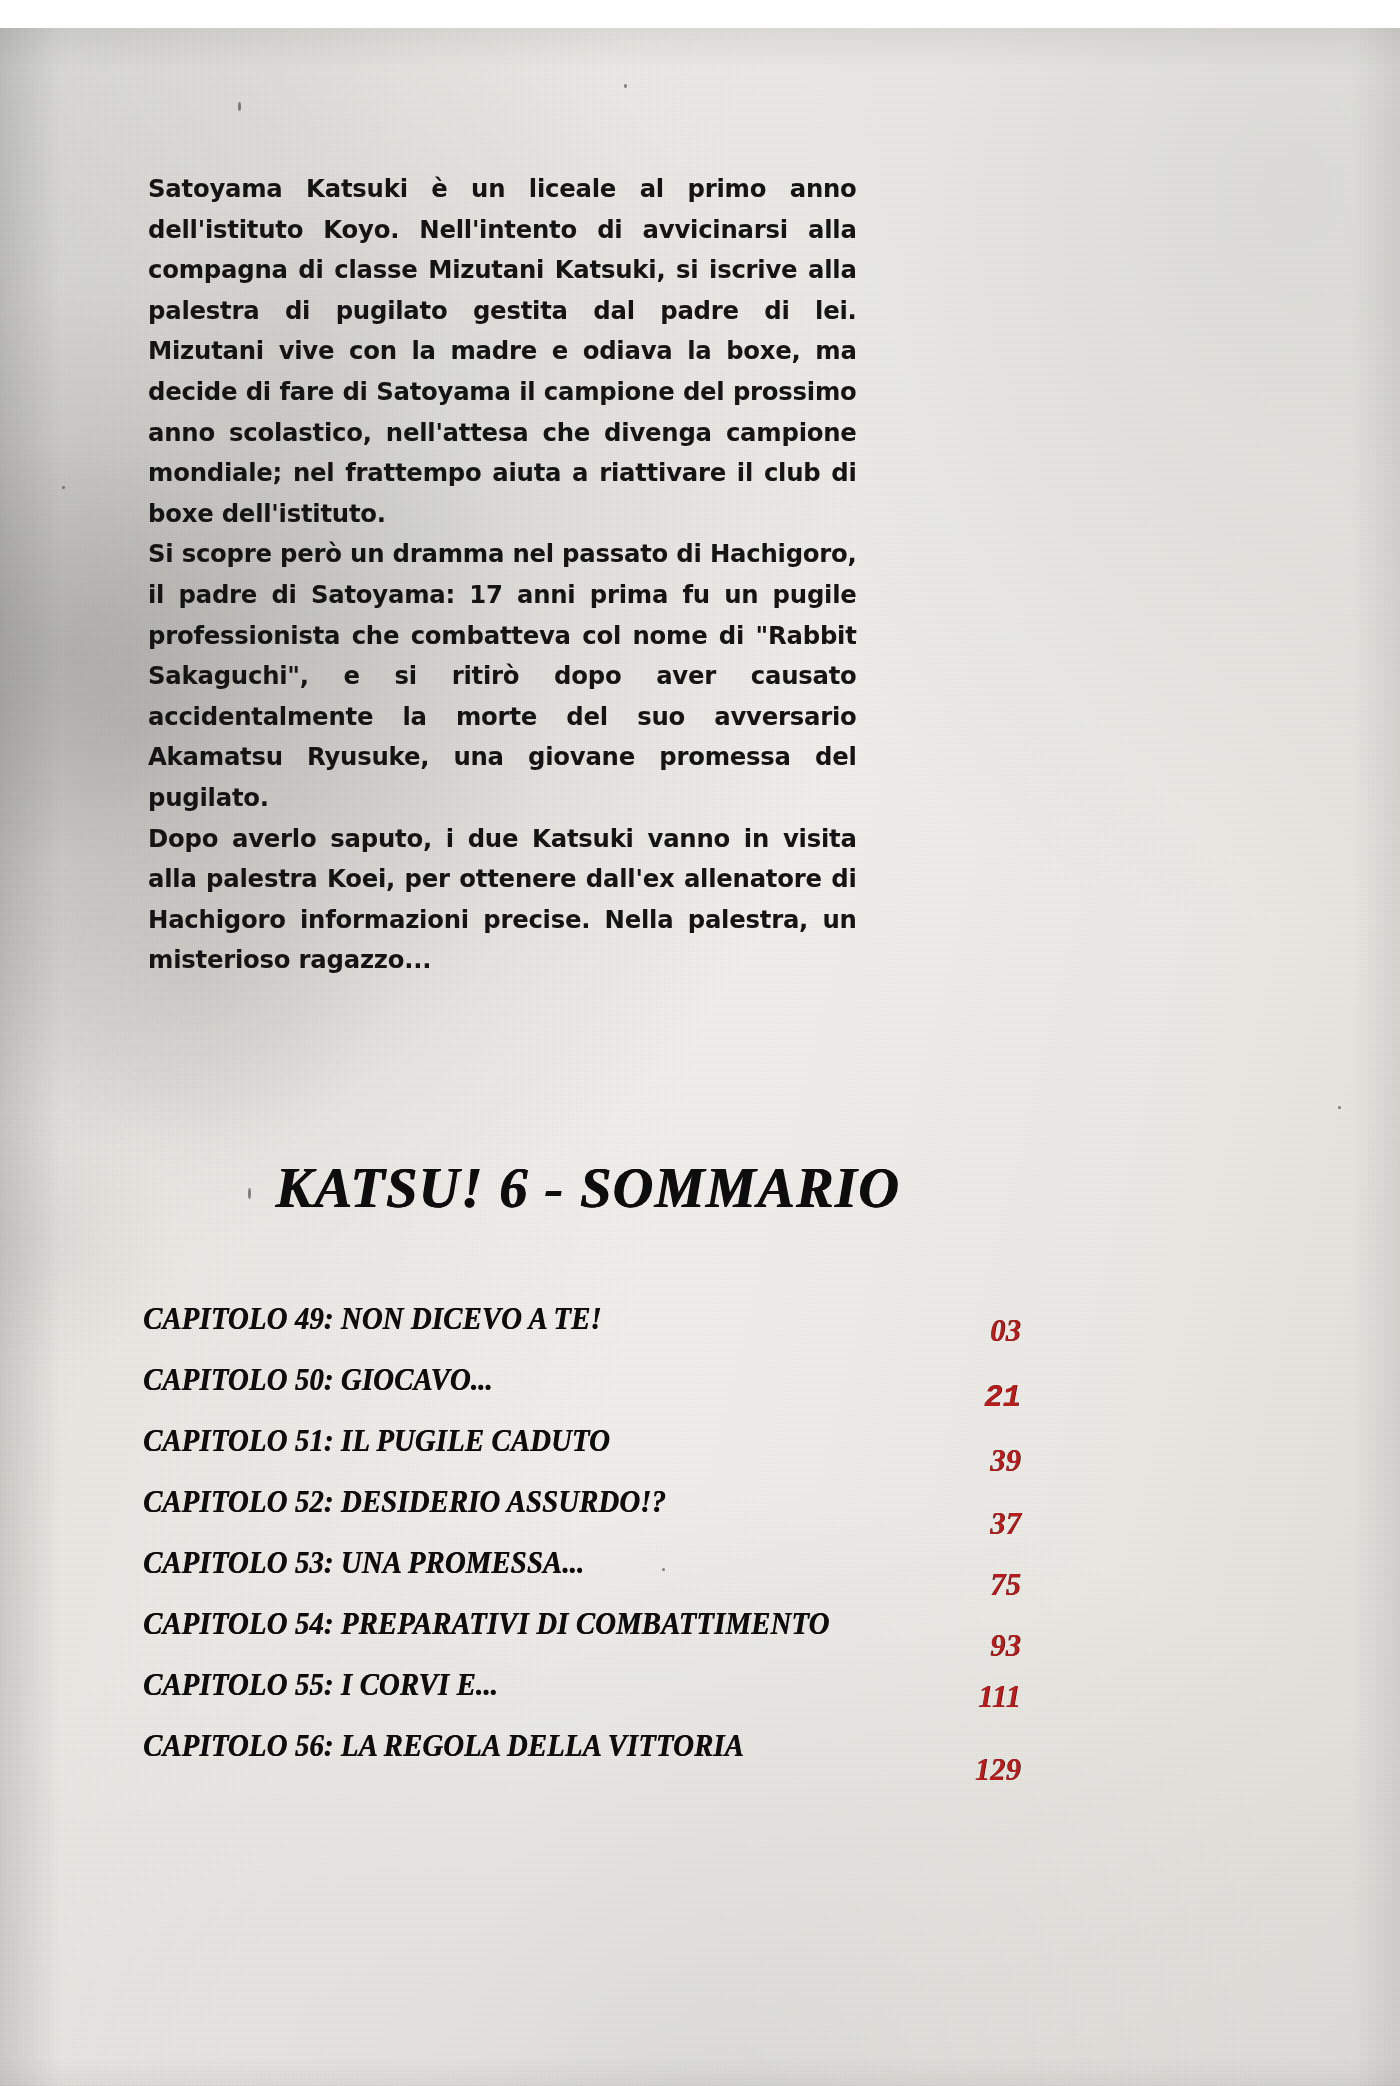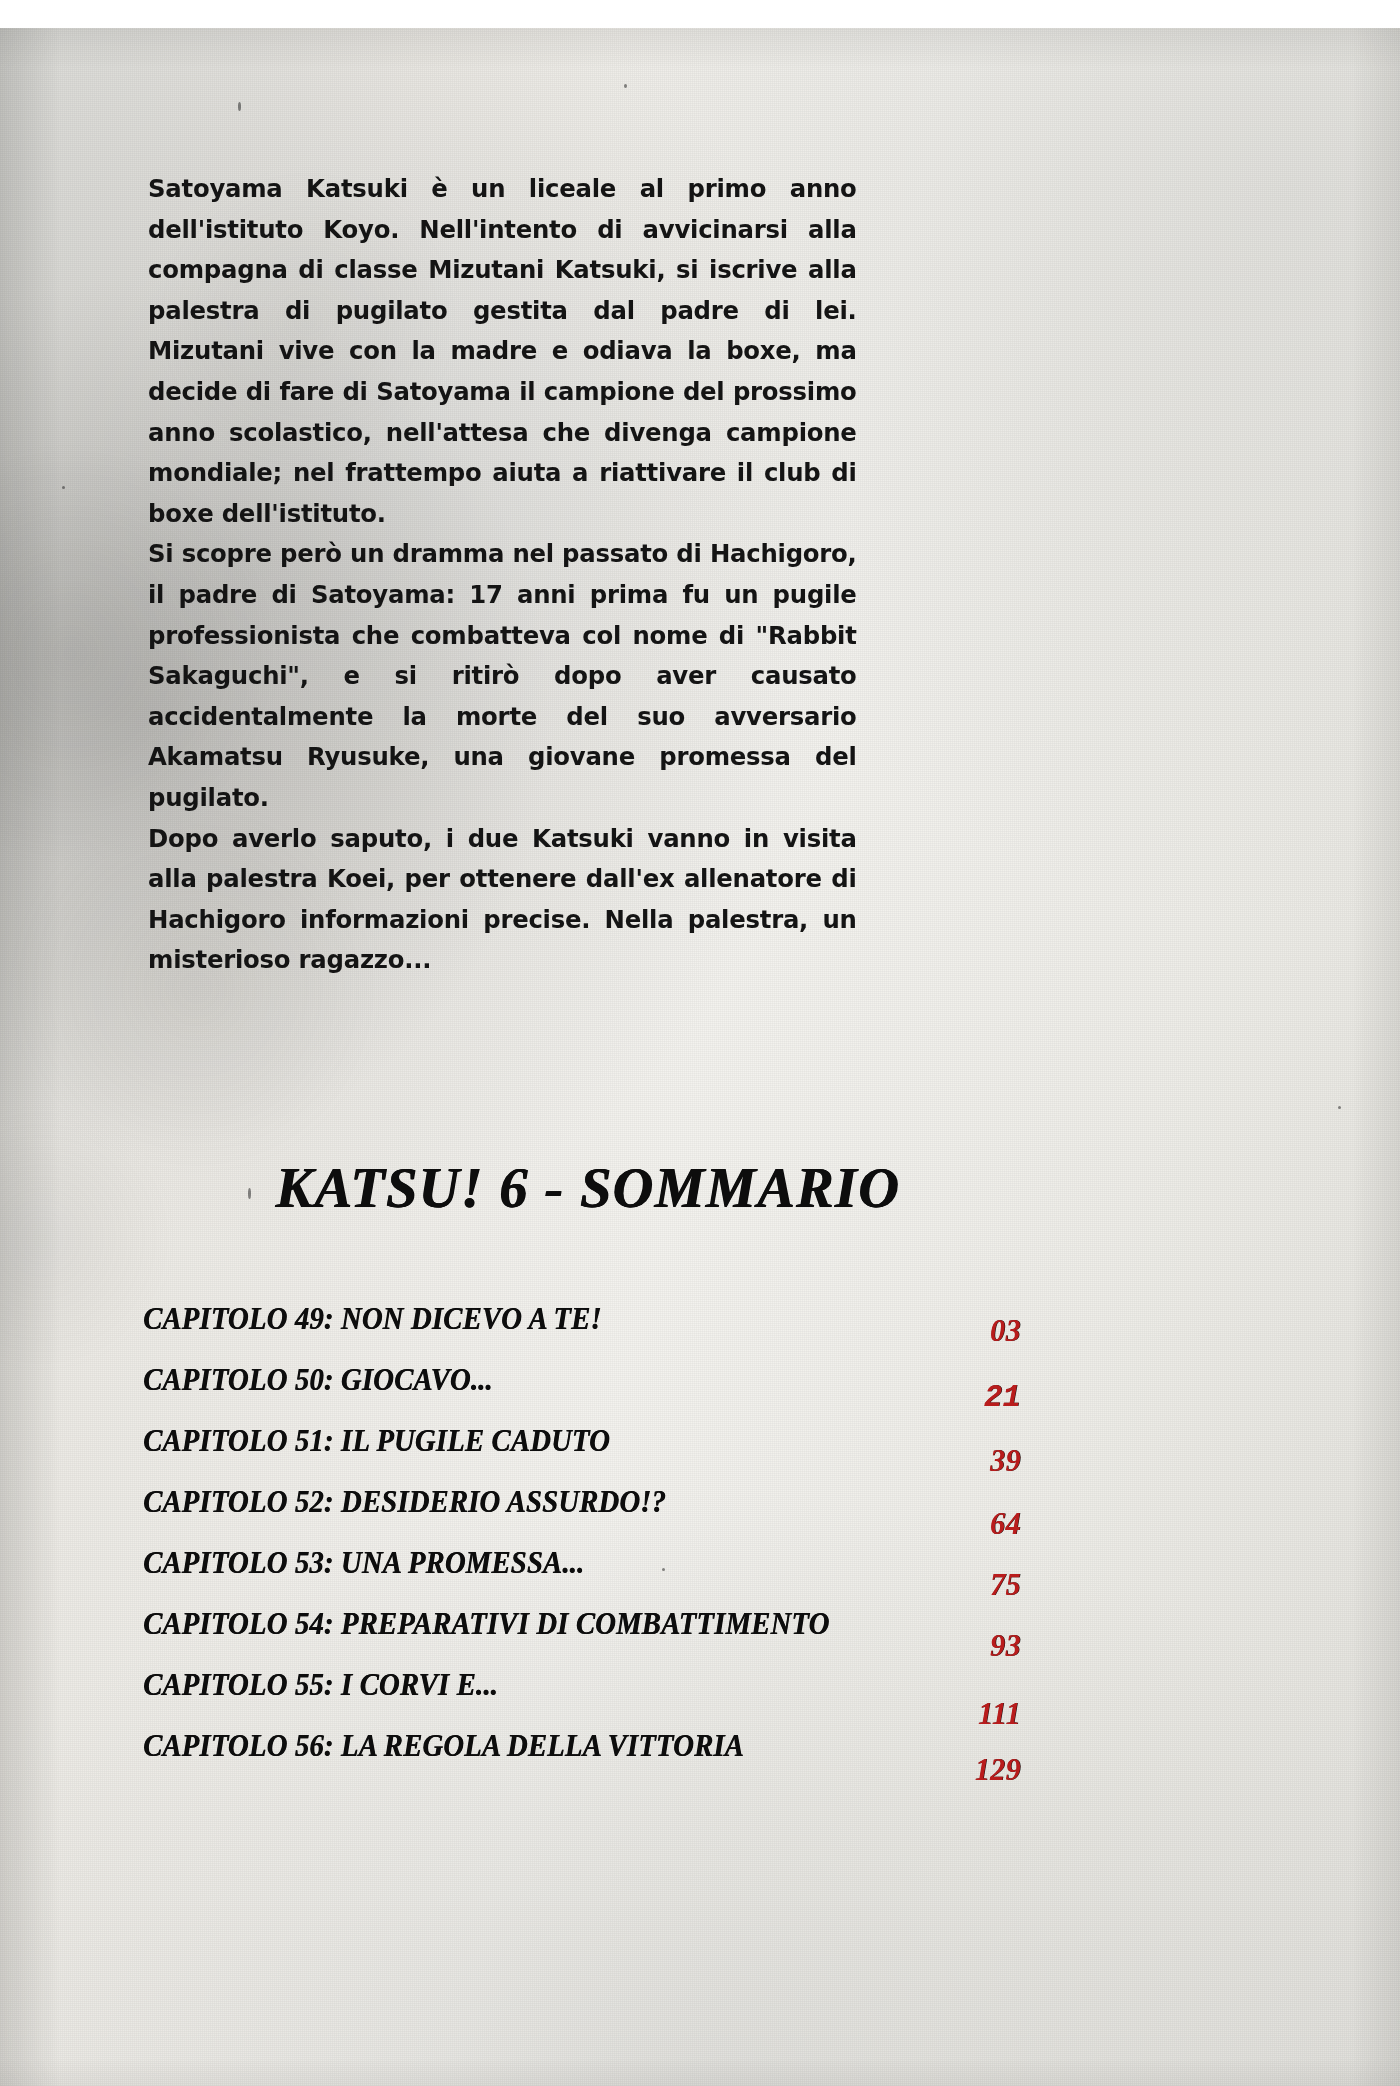--- a/index.html
+++ b/index.html
@@ -155,21 +155,21 @@
     text-shadow: 0.5px 0 0 #0d0d0d;
   }
 
   
   .toc-row:nth-child(1) .toc-page { top: 12px; }
   .toc-row:nth-child(2) .toc-page { top: 18px; font-family: Liberation Mono, monospace; }
   .toc-row:nth-child(3) .toc-page { top: 20px; }
   .toc-row:nth-child(4) .toc-page { top: 22px; }
   .toc-row:nth-child(5) .toc-page { top: 22px; }
   .toc-row:nth-child(6) .toc-page { top: 22px; }
-  .toc-row:nth-child(7) .toc-page { top: 29px; }
+  .toc-row:nth-child(7) .toc-page { top: 12px; }
   .toc-row:nth-child(8) .toc-page { top: 24px; }
   .toc-row:nth-child(9) .toc-page { top: 26px; }
   .toc-row:nth-child(10) .toc-page { top: 28px; }
 
   
   .speck {
     position: absolute;
     background: rgba(40,40,40,0.55);
     border-radius: 50%;
     z-index: 6;
@@ -211,21 +211,21 @@
       <div class="toc-row">
         <span class="toc-title">CAPITOLO 50: GIOCAVO...</span>
         <span class="toc-page">21</span>
       </div>
       <div class="toc-row">
         <span class="toc-title">CAPITOLO 51: IL PUGILE CADUTO</span>
         <span class="toc-page">39</span>
       </div>
       <div class="toc-row">
         <span class="toc-title">CAPITOLO 52: DESIDERIO ASSURDO!?</span>
-        <span class="toc-page">64</span>
+        <span class="toc-page">37</span>
       </div>
       <div class="toc-row">
         <span class="toc-title">CAPITOLO 53: UNA PROMESSA...</span>
         <span class="toc-page">75</span>
       </div>
       <div class="toc-row">
         <span class="toc-title">CAPITOLO 54: PREPARATIVI DI COMBATTIMENTO</span>
         <span class="toc-page">93</span>
       </div>
       <div class="toc-row">

